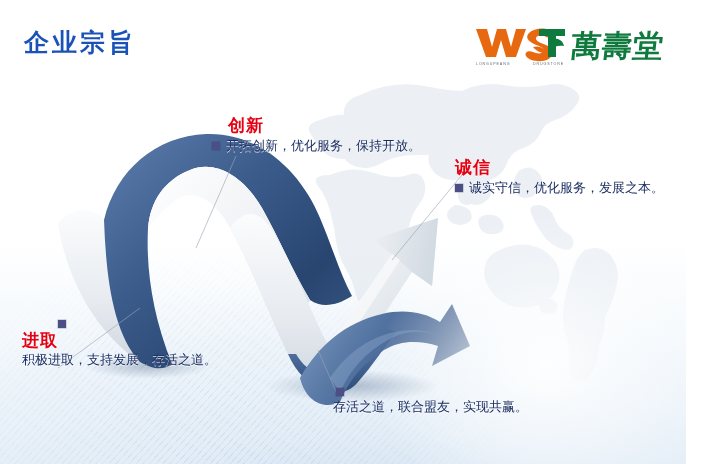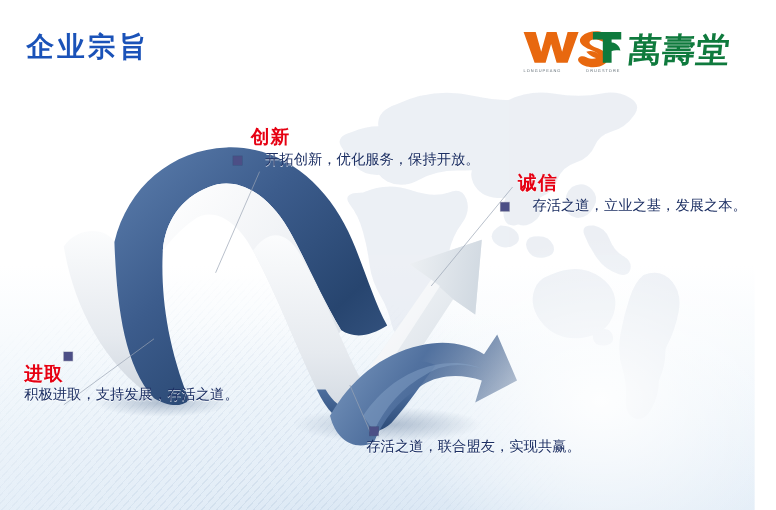--- a/index.html
+++ b/index.html
@@ -62,31 +62,31 @@
   .callout{position:absolute;}
   .callout .head{
     font-size:17px;font-weight:bold;color:#e60012;line-height:1;
     letter-spacing:1px;white-space:nowrap;
     text-shadow:0 1px 0 rgba(255,255,255,.85);
   }
   .callout .body{
     font-size:13px;color:#1c2f63;white-space:nowrap;line-height:1.15;
     text-shadow:0 1px 0 rgba(255,255,255,.8);
   }
-  .row{display:flex;align-items:center;gap:21px;justify-content:space-between;}
+  .row{display:flex;align-items:center;gap:6px;justify-content:space-between;}
   .bullet{
     width:8px;height:8px;background:#4c4f86;flex:0 0 8px;
     box-shadow:0 0 0 .5px rgba(40,40,80,.35);
   }
   .bullet.alone{display:block;}
 
   #c-chuangxin{left:212px;top:117px;}
   #c-chuangxin .head{margin-left:16px;margin-bottom:5px;}
   #c-chengxin{left:455px;top:159px;}
-  #c-chengxin .head{margin-left:16px;margin-bottom:5px;}
+  #c-chengxin .head{margin-bottom:5px;font-family:Liberation Serif, serif;}
   #c-jinqu{left:22px;top:320px;}
   #c-jinqu .bullet.alone{margin-left:36px;margin-bottom:4px;}
   #c-jinqu .head{margin-bottom:4px;}
   #c-zunzhong{left:333px;top:388px;}
   #c-zunzhong .bullet.alone{margin-left:3px;margin-bottom:4px;}
   #c-zunzhong .head{margin-bottom:4px;}
 </style>
 </head>
 <body>
 
@@ -261,21 +261,21 @@
     <div class="row">
       <span class="bullet"></span>
       <span class="body">开拓创新，优化服务，保持开放。</span>
     </div>
   </div>
 
   <div class="callout" id="c-chengxin">
     <div class="head">诚信</div>
     <div class="row">
       <span class="bullet"></span>
-      <span class="body">存活之道，立业之基，发展之本。</span>
+      <span class="body">诚实守信，优化服务，发展之本。</span>
     </div>
   </div>
 
   <div class="callout" id="c-jinqu">
     <span class="bullet alone"></span>
     <div class="head">进取</div>
     <div class="body">积极进取，支持发展，存活之道。</div>
   </div>
 
   <div class="callout" id="c-zunzhong">

